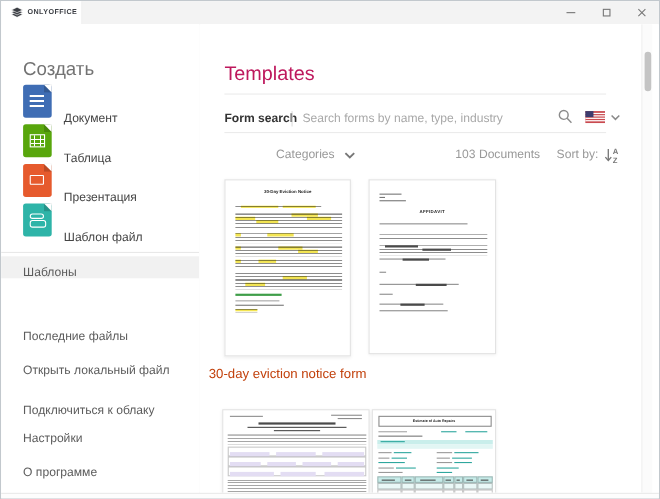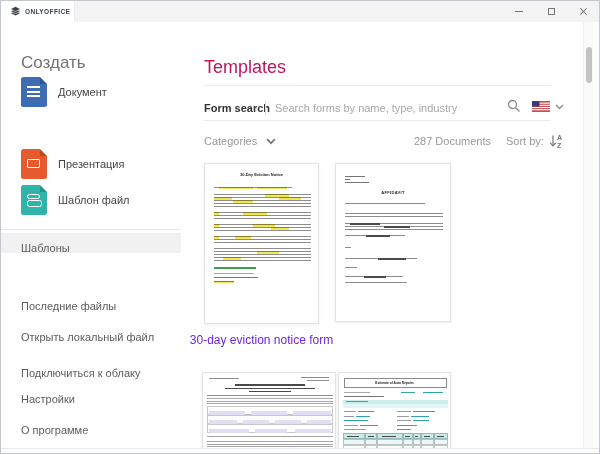--- a/index.html
+++ b/index.html
@@ -28,54 +28,54 @@
   .create-header{position:absolute;left:20px;top:31px;font-size:17px;color:#737373;}
   .create-item{position:absolute;left:0;width:180px;height:30px;cursor:pointer;}
   .doc-tile{position:absolute;left:20px;top:0;width:26px;height:30px;border-radius:2.5px;}
   .fold{position:absolute;top:0;right:0;width:0;height:0;border-left:7px solid rgba(0,0,0,.18);border-top:7px solid #fff;}
   .tile-glyph{position:absolute;}
   .g-lines{left:6px;top:9px;width:13px;height:12px;background-image:repeating-linear-gradient(to bottom,#fff 0,#fff 2px,transparent 2px,transparent 4.6px);}
   .g-grid{left:6px;top:9px;width:14px;height:12px;border:1px solid #fff;background-image:linear-gradient(90deg,transparent 0 3px,#fff 3px 4px,transparent 4px 8px,#fff 8px 9px,transparent 9px),linear-gradient(transparent 0 3px,#fff 3px 4px,transparent 4px 7px,#fff 7px 8px,transparent 8px);}
   .g-rect{left:6px;top:10px;width:13px;height:9px;border:1.5px solid #fff;border-radius:1px;}
   .g-form{left:6px;top:9px;width:13px;height:4.5px;border:1.1px solid #fff;border-radius:2.5px;}
   .g-form::after{content:"";position:absolute;left:-1.1px;top:5px;width:13px;height:4.5px;border:1.1px solid #fff;border-radius:2.5px;}
-  .create-label{position:absolute;left:57px;top:0;line-height:30px;font-size:11px;color:#454545;}
+  .create-label{position:absolute;left:57px;top:16px;line-height:30px;font-size:11px;color:#454545;}
   .side-divider{position:absolute;left:0;top:207px;width:180px;height:1px;background:#e8e8e8;}
   .nav-item{position:absolute;left:0;width:180px;height:20px;line-height:20px;font-size:11px;color:#5c5c5c;padding-left:20px;cursor:pointer;}
   .nav-item.selected{height:20px;line-height:31px;background:#f1f1f1;}
 
   
   .content{position:absolute;left:180px;top:21px;width:420px;height:426px;overflow:hidden;background:#fff;}
   .page-title{position:absolute;left:23px;top:35px;font-size:18px;color:#be185d;}
   .hrule{position:absolute;height:1px;background:#ebebeb;}
   .rule1{left:23px;top:63px;width:347px;}
   .rule2{left:23px;top:98px;width:347px;}
   .search-label{position:absolute;left:23px;top:80px;font-size:11px;font-weight:700;color:#333;}
   .search-sep{position:absolute;left:84px;top:79px;width:1px;height:14px;background:#ddd;}
   .search-input{position:absolute;left:92px;top:77px;width:210px;height:18px;border:none;outline:none;font-size:11px;color:#444;background:transparent;}
   .search-input::placeholder{color:#a8a8a8;}
   .search-btn{position:absolute;left:325px;top:77px;width:16px;height:16px;background:none;border:none;padding:0;cursor:pointer;}
   .lang-select{position:absolute;left:351px;top:76px;width:36px;height:17px;display:flex;align-items:center;gap:5px;cursor:pointer;}
   .toolbar-categories{position:absolute;left:23px;top:113px;display:flex;align-items:center;gap:9px;cursor:pointer;}
-  .toolbar-categories span{font-size:11px;color:#999;}
+  .toolbar-categories span{font-size:11px;color:#999;margin-left:47px;}
   .doc-count{position:absolute;left:210px;top:113px;width:100px;text-align:right;font-size:11px;color:#999;}
   .sort-ctl{position:absolute;left:325px;top:111px;display:flex;align-items:center;gap:5px;cursor:pointer;}
   .sort-ctl span{font-size:11px;color:#999;text-align:center;}
 
   
   .scroll-track{position:absolute;left:402px;top:0;width:10px;height:426px;background:#fbfbfb;border-left:1px solid #f1f1f1;}
   .scroll-thumb{position:absolute;left:2px;top:25px;width:6px;height:36px;background:#c4c4c4;border-radius:3px;cursor:pointer;}
 
   
   .page{position:absolute;background:#fff;border:1px solid #e3e3e3;box-shadow:0 1px 3px rgba(0,0,0,.07);cursor:pointer;overflow:hidden;}
   .page1{left:23px;top:141px;width:115px;height:161px;}
   .page2{left:154px;top:141px;width:116px;height:159px;}
   .page3{left:21px;top:350px;width:134px;height:95px;}
   .page4{left:157px;top:350px;width:113px;height:95px;}
-  .card-label{position:absolute;top:311px;font-size:12px;color:#6d28d9;text-align:center;cursor:pointer;}
+  .card-label{position:absolute;top:311px;font-size:12px;color:#c2410c;text-align:center;cursor:pointer;}
   .label1{left:3px;width:155px;}
   .label2{left:154px;width:116px;}
 
   
   .micro{position:absolute;left:0;font-size:8px;font-weight:700;color:#1c1c1c;transform:scale(.5);transform-origin:0 0;width:200%;text-align:center;white-space:nowrap;}
   .micro.sm{font-size:6.5px;}
   .tx{position:absolute;background-image:repeating-linear-gradient(to bottom,#8d8d8d 0,#8d8d8d 1.05px,transparent 1.05px,transparent 3px);}
   .tx.lt{background-image:repeating-linear-gradient(to bottom,#a6a6a6 0,#a6a6a6 .9px,transparent .9px,transparent 2.6px);}
   .ln{position:absolute;height:1.1px;background:#8d8d8d;}
   .ln.lt{background:#a6a6a6;}
@@ -125,20 +125,27 @@
   <div class="sidebar">
     <div class="create-header">Создать</div>
 
     <div class="create-item" style="top:55px;">
       <div class="doc-tile" style="background: rgb(63, 109, 180);">
           <div class="fold"></div>
           <div class="tile-glyph g-lines"></div>
         </div>
       <div class="create-label">Документ</div>
     </div>
+    <div class="create-item" style="top:91px;">
+      <div class="doc-tile" style="background: rgb(88, 166, 12);">
+          <div class="fold"></div>
+          <div class="tile-glyph g-grid"></div>
+        </div>
+      <div class="create-label">Таблица</div>
+    </div>
     <div class="create-item" style="top:127px;">
       <div class="doc-tile" style="background: rgb(230, 90, 45);">
           <div class="fold"></div>
           <div class="tile-glyph g-rect"></div>
         </div>
       <div class="create-label">Презентация</div>
     </div>
     <div class="create-item" style="top:163px;">
       <div class="doc-tile" style="background: rgb(46, 180, 168);">
           <div class="fold"></div>
@@ -186,21 +193,21 @@
       </svg>
     </div>
     <div class="hrule rule2"></div>
 
     <div class="toolbar-categories">
       <span>Categories</span>
       <svg width="10" height="7" viewBox="0 0 10 7">
         <polyline points="1,1.2 5,5.2 9,1.2" fill="none" stroke="#777" stroke-width="1.7"></polyline>
       </svg>
     </div>
-    <div class="doc-count">287 Documents</div>
+    <div class="doc-count">103 Documents</div>
     <div class="sort-ctl">
       <span>Sort by:</span>
       <svg width="15" height="16" viewBox="0 0 15 16">
         <path d="M4 2.5v10" stroke="#777" stroke-width="1.2" fill="none"></path>
         <path d="M1.3 9.8 4 12.9 6.7 9.8" stroke="#777" stroke-width="1.2" fill="none"></path>
         <text x="8" y="7" font-size="7" font-weight="bold" fill="#777" font-family="Liberation Sans,sans-serif">A</text>
         <text x="8" y="15" font-size="7" font-weight="bold" fill="#777" font-family="Liberation Sans,sans-serif">Z</text>
       </svg>
     </div>
 

